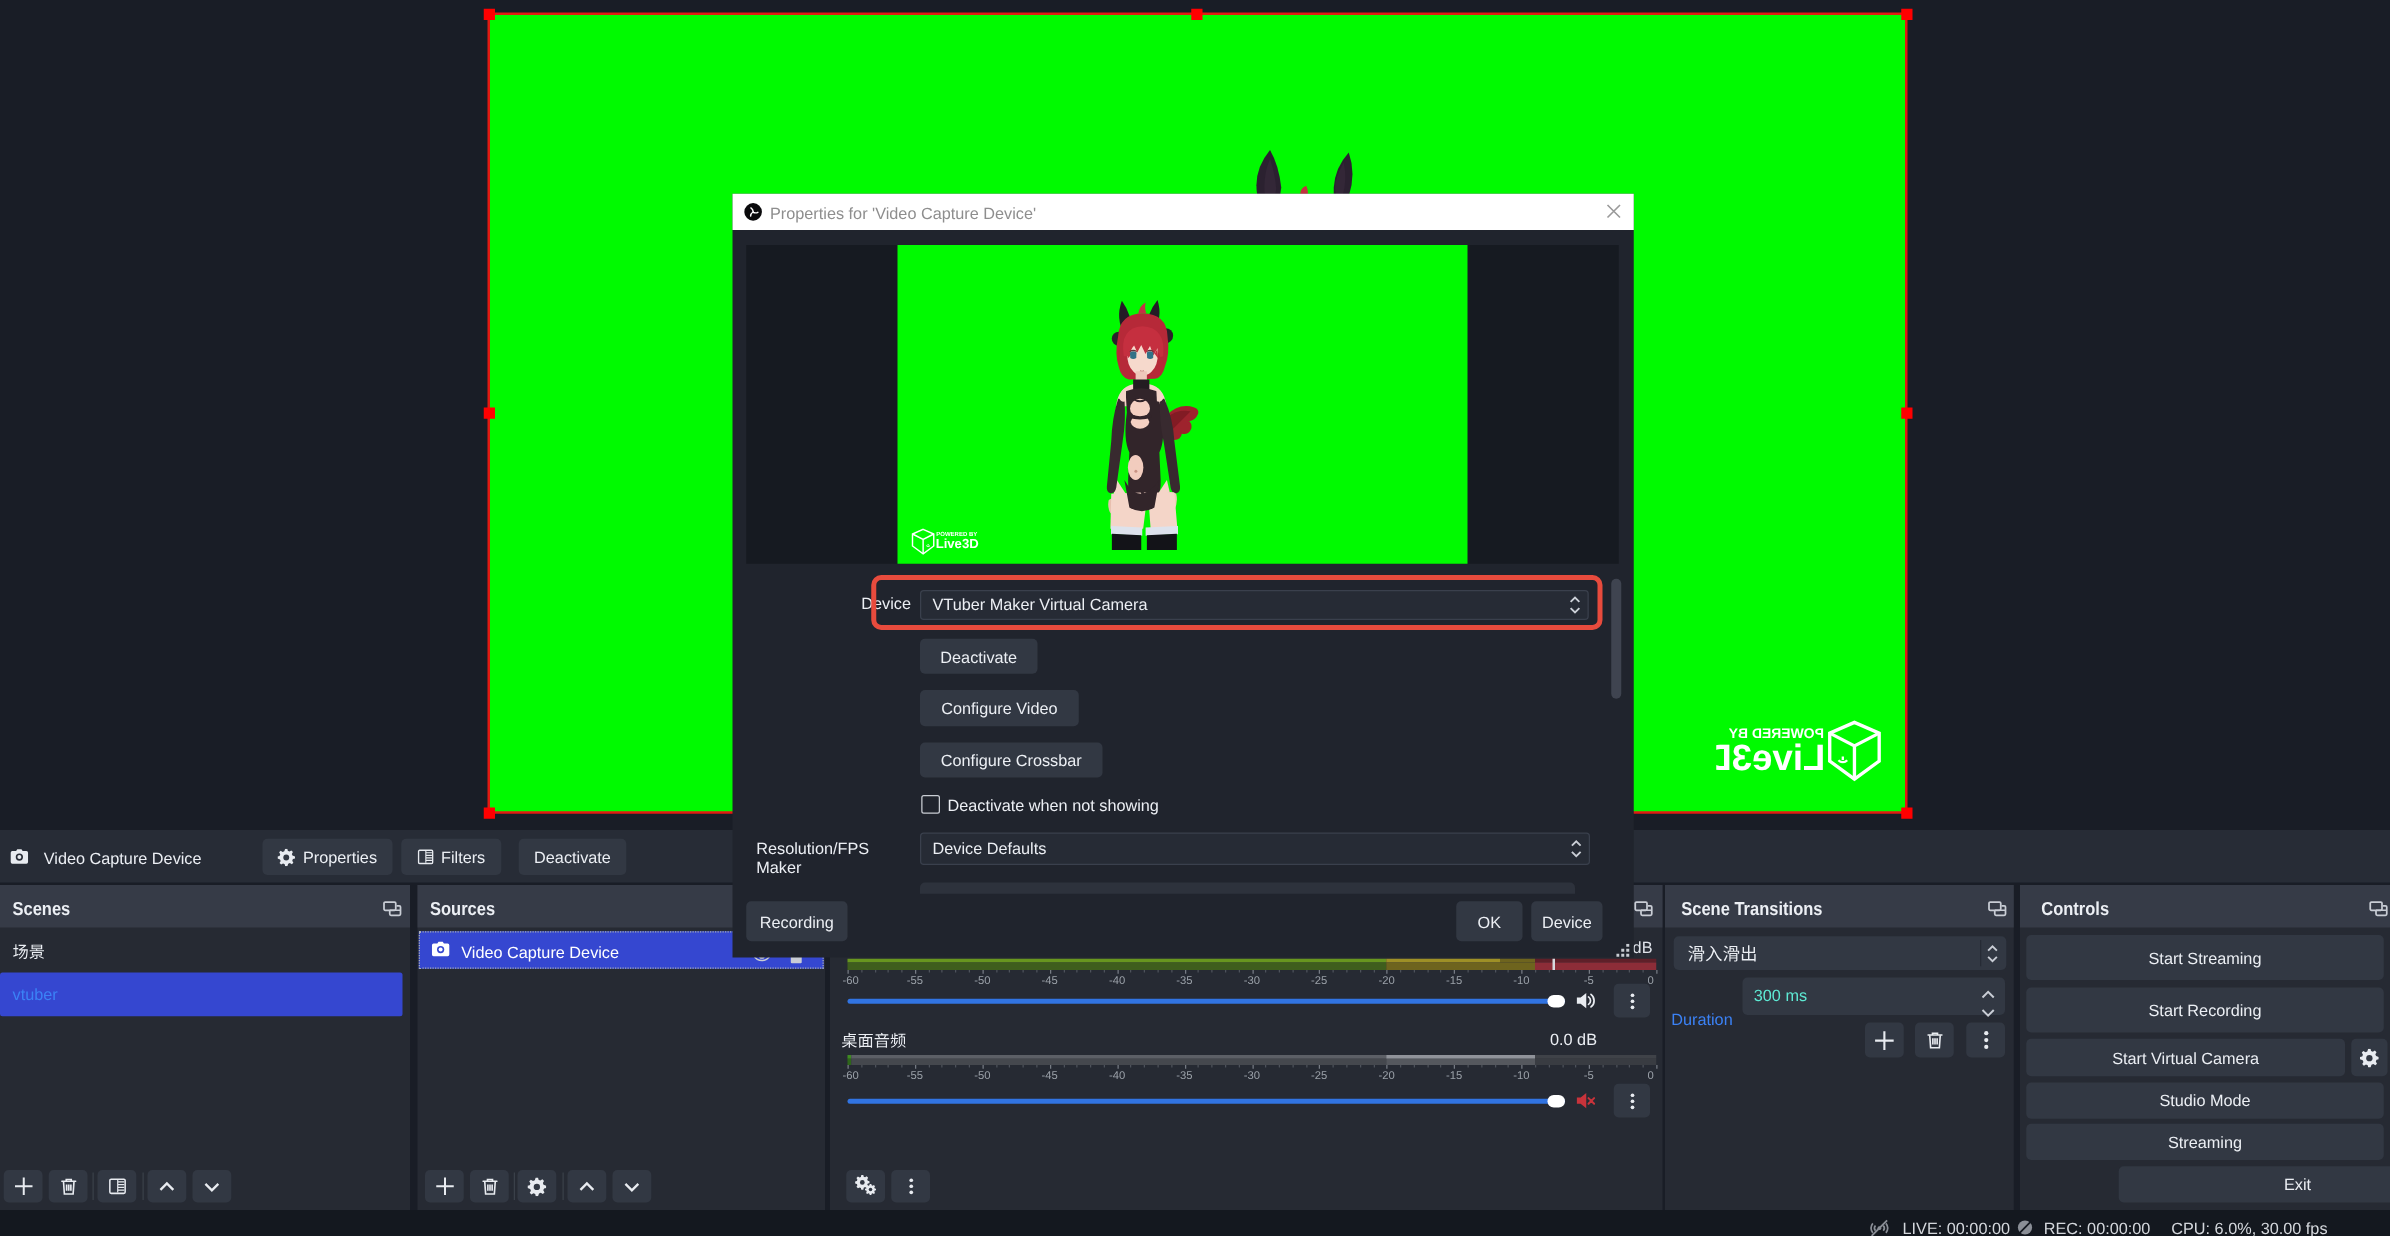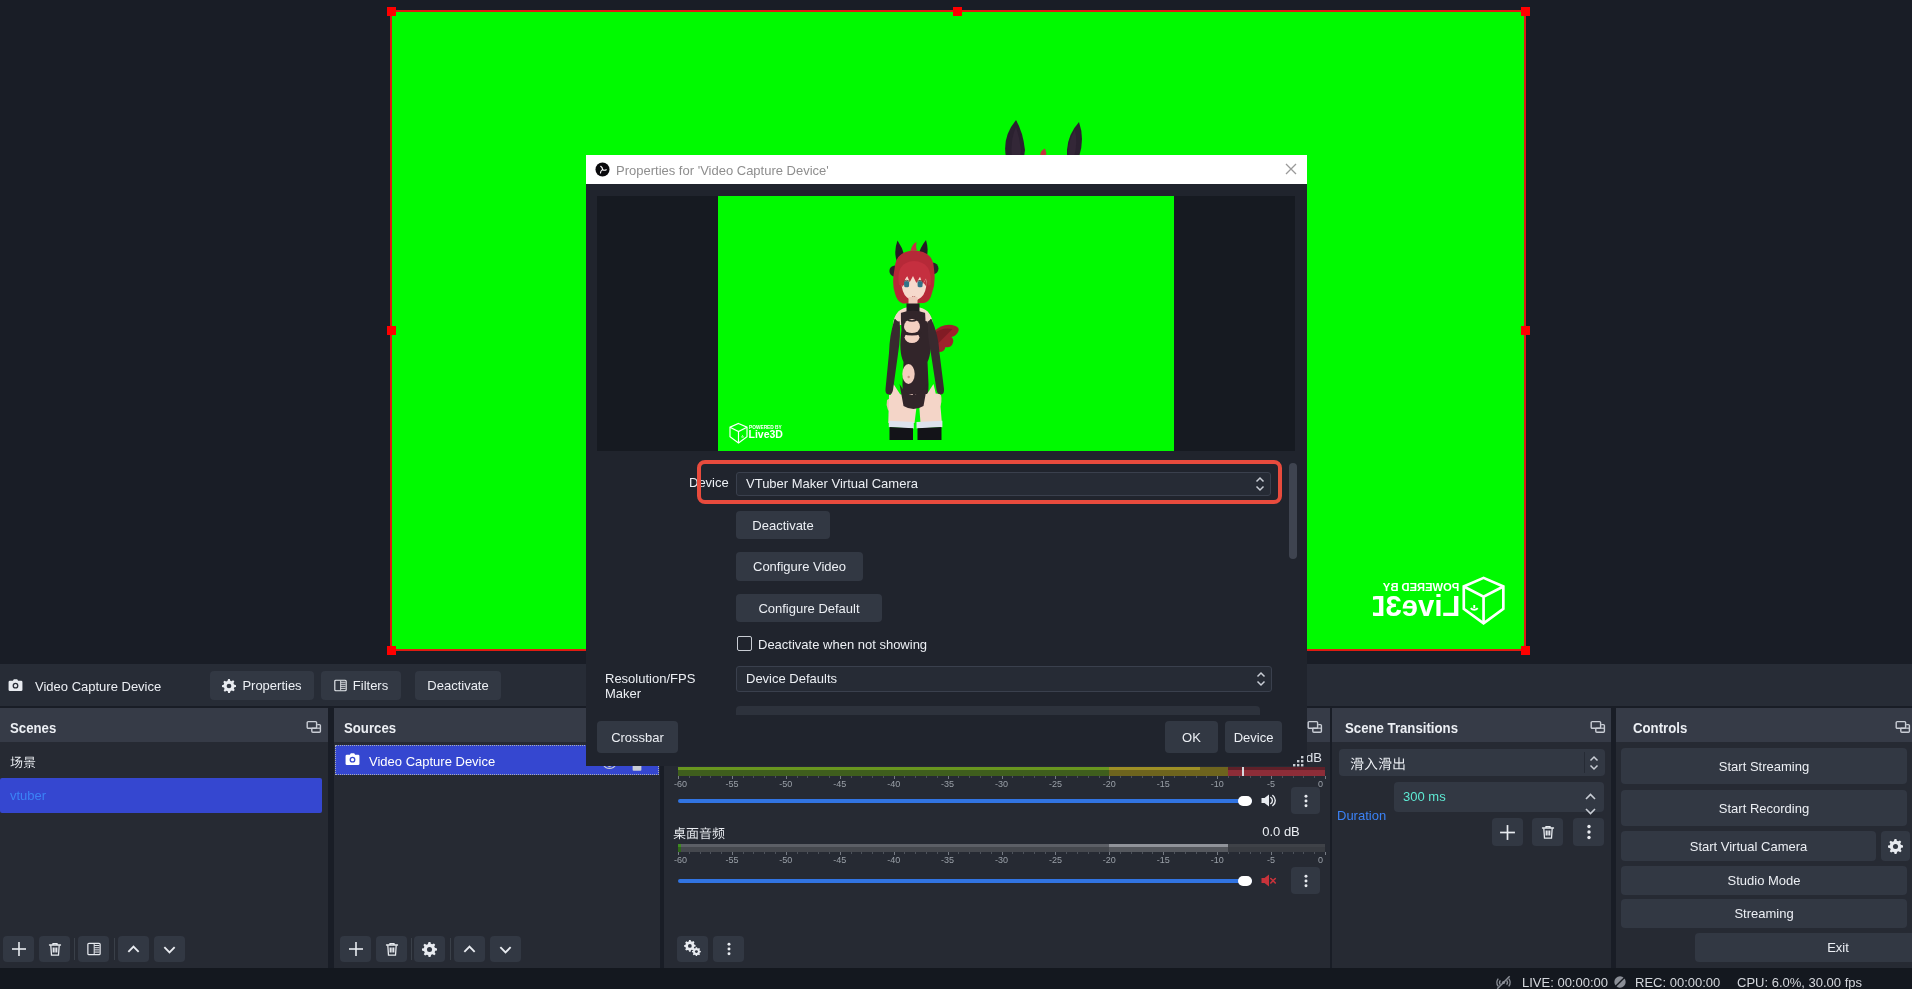--- a/index.html
+++ b/index.html
@@ -335,21 +335,21 @@
   </div>
 <div style="position:absolute;left:673px;top:824px;width:120px;height:16px;color:#eceff4"><svg width="13" height="13" viewBox="0 0 1000 1000" style="vertical-align:-2px">
       <path transform="translate(0,860) scale(1,-1)" fill="currentColor" d="M237 450H761V372H237ZM237 581H761V505H237ZM163 639V315H460V245H54V181H394C304 98 162 26 37 -9C52 -24 74 -51 85 -69C216 -24 367 65 460 167V-80H536V167C627 63 775 -22 914 -65C926 -46 946 -17 963 -2C830 30 690 98 603 181H947V245H536V315H838V639H528V707H906V769H528V840H451V639Z"></path>
     </svg><svg width="13" height="13" viewBox="0 0 1000 1000" style="vertical-align:-2px">
       <path transform="translate(0,860) scale(1,-1)" fill="currentColor" d="M389 334H601V221H389ZM389 395V506H601V395ZM389 160H601V43H389ZM58 774V702H444C437 661 426 614 416 576H104V-80H176V-27H820V-80H896V576H493L532 702H945V774ZM176 43V506H320V43ZM820 43H670V506H820Z"></path>
     </svg><svg width="13" height="13" viewBox="0 0 1000 1000" style="vertical-align:-2px">
       <path transform="translate(0,860) scale(1,-1)" fill="currentColor" d="M435 833C450 808 464 777 474 749H112V681H897V749H558C548 780 530 819 509 848ZM248 659C274 616 297 557 306 514H55V446H946V514H693C718 556 743 611 766 659L685 679C668 631 638 561 613 514H349L385 523C376 565 351 628 319 675ZM267 130H740V21H267ZM267 190V294H740V190ZM193 358V-81H267V-43H740V-79H818V358Z"></path>
     </svg><svg width="13" height="13" viewBox="0 0 1000 1000" style="vertical-align:-2px">
       <path transform="translate(0,860) scale(1,-1)" fill="currentColor" d="M701 501C699 151 688 35 446 -30C459 -43 477 -67 483 -83C743 -9 762 129 764 501ZM728 84C795 34 881 -38 923 -82L968 -34C925 9 837 78 770 126ZM428 386C376 178 261 42 49 -25C64 -40 81 -65 88 -83C315 -3 438 144 493 371ZM133 397C113 323 80 248 37 197C54 189 81 172 93 162C135 217 174 301 196 383ZM544 609V137H608V550H854V139H922V609H742L782 714H950V781H518V714H709C699 680 686 640 672 609ZM114 753V529H39V461H248V158H316V461H502V529H334V652H479V716H334V841H266V529H176V753Z"></path>
     </svg></div>
-<div style="position:absolute;left:1240px;top:824px;width:82px;height:16px;font-size:13px;color:#eceff4;text-align:center">0.0 dB</div>
+<div style="position:absolute;left:1240px;top:824px;width:82px;height:16px;font-size:13px;color:#eceff4;text-align:left">0.0 dB</div>
 <div style="position:absolute;left:678px;top:879px;width:574px;height:4px;background:#3174e2;border-radius:2px"></div>
 <div style="position:absolute;left:1238px;top:876px;width:14px;height:10px;background:#fff;border-radius:5px"></div>
 <div style="position:absolute;left:1260px;top:872px;width:18px;height:18px;"><svg width="17" height="17" viewBox="0 0 17 17" fill="#c8333b">
       <path d="M1.5 6h3L9 2.4v12.2L4.5 11h-3z"></path>
       <path d="M10.8 6.5l4.5 4.5M15.3 6.5l-4.5 4.5" stroke="#c8333b" stroke-width="1.6" stroke-linecap="round"></path>
     </svg></div>
 <div class="btn" style="left:1291px;top:867px;width:29px;height:27px">
     <svg width="14" height="14" viewBox="0 0 16 16" fill="#e8ebf0">
       <circle cx="8" cy="2.5" r="1.7"></circle>
       <circle cx="8" cy="8" r="1.7"></circle>
@@ -550,31 +550,31 @@
 <text x="20.5" y="17.1" font-family="Liberation Sans" font-size="10.5" font-weight="bold" fill="#fff">Live3D</text>
     </svg></div>
 <div style="position:absolute;left:689px;top:475px;width:46px;height:16px;font-size:13px;color:#eceff4">Device</div>
 <div style="position:absolute;left:736px;top:472px;width:535px;height:24px;background:#262b35;border:1px solid #3a404d;border-radius:3px"></div>
 <div style="position:absolute;left:746px;top:476px;width:360px;height:16px;font-size:13px;color:#eceff4">VTuber Maker Virtual Camera</div>
 <div style="position:absolute;left:1255px;top:476px;width:10px;height:16px;"><svg width="10" height="16" viewBox="0 0 10 16" fill="none" stroke="#c9cdd5" stroke-width="1.5">
       <path d="M1.5 5.5L5 2l3.5 3.5M1.5 10.5L5 14l3.5-3.5"></path>
     </svg></div>
 <div class="btn" style="left:736px;top:511px;width:94px;height:28px">Deactivate</div>
 <div class="btn" style="left:736px;top:552px;width:127px;height:29px">Configure Video</div>
-<div class="btn" style="left:736px;top:594px;width:146px;height:28px">Configure Default</div>
+<div class="btn" style="left:736px;top:594px;width:146px;height:28px">Configure Crossbar</div>
 <div style="position:absolute;left:737px;top:636px;width:15px;height:15px;border:1.5px solid #c9cdd4;border-radius:2px"></div>
 <div style="position:absolute;left:758px;top:637px;width:220px;height:16px;font-size:13px;color:#eceff4">Deactivate when not showing</div>
 <div style="position:absolute;left:605px;top:671px;width:126px;height:16px;font-size:13px;color:#eceff4">Resolution/FPS Maker</div>
 <div style="position:absolute;left:736px;top:666px;width:536px;height:26px;background:#262b35;border:1px solid #3a404d;border-radius:3px"></div>
 <div style="position:absolute;left:746px;top:671px;width:200px;height:16px;font-size:13px;color:#eceff4">Device Defaults</div>
 <div style="position:absolute;left:1256px;top:671px;width:10px;height:16px;"><svg width="10" height="16" viewBox="0 0 10 16" fill="none" stroke="#c9cdd5" stroke-width="1.5">
       <path d="M1.5 5.5L5 2l3.5 3.5M1.5 10.5L5 14l3.5-3.5"></path>
     </svg></div>
 <div style="position:absolute;left:736px;top:706px;width:524px;height:9px;background:#2d323c;border-radius:4px 4px 0 0"></div>
-<div class="btn" style="left:597px;top:721px;width:81px;height:32px">Crossbar</div>
+<div class="btn" style="left:597px;top:721px;width:81px;height:32px">Recording</div>
 <div class="btn" style="left:1165px;top:721px;width:53px;height:32px">OK</div>
 <div class="btn" style="left:1225px;top:721px;width:57px;height:32px">Device</div>
 <div style="position:absolute;left:1293px;top:753px;width:11px;height:11px;"><svg width="11" height="11" viewBox="0 0 11 11" fill="#c8ccd2">
       <rect x="8" y="0" width="2.4" height="2.4"></rect>
       <rect x="4" y="4" width="2.4" height="2.4"></rect>
       <rect x="8" y="4" width="2.4" height="2.4"></rect>
       <rect x="0" y="8" width="2.4" height="2.4"></rect>
       <rect x="4" y="8" width="2.4" height="2.4"></rect>
       <rect x="8" y="8" width="2.4" height="2.4"></rect>
     </svg></div>

